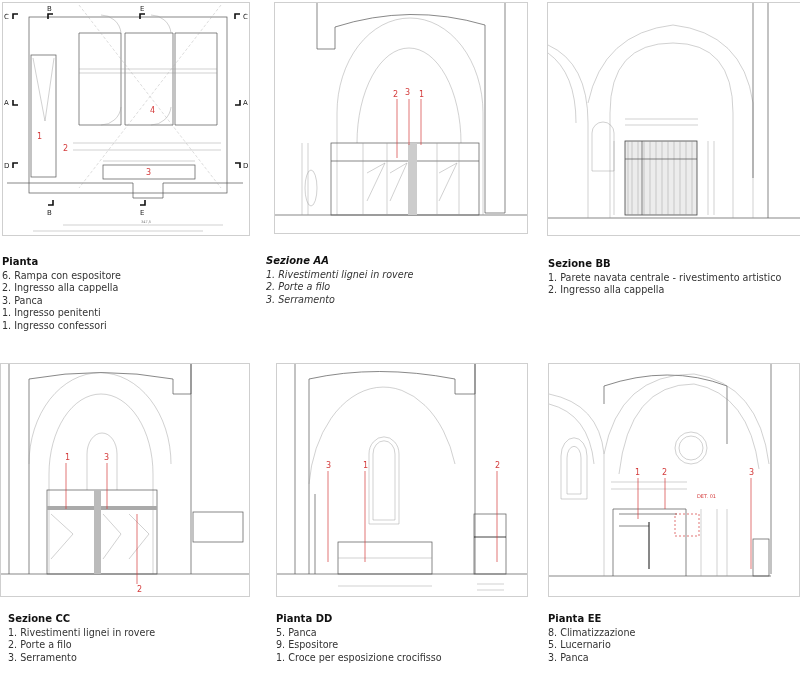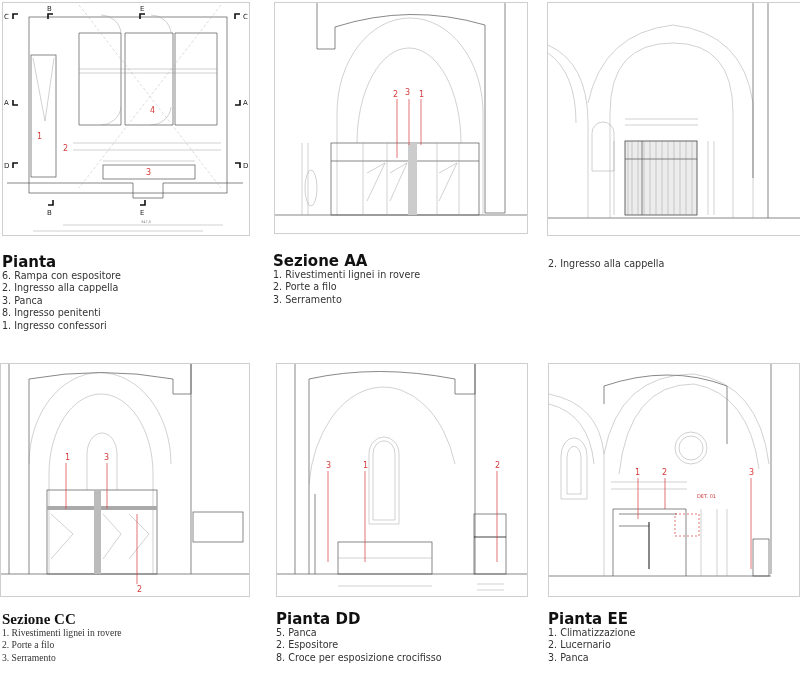--- a/index.html
+++ b/index.html
@@ -2,21 +2,21 @@
 <html><head>
 <meta charset="utf-8">
 <style>
   html, body { margin: 0; padding: 0; background: #ffffff; }
   body { width: 800px; height: 687px; position: relative; overflow: hidden;
          font-family: "DejaVu Sans", sans-serif; color: #222; }
   .panel { position: absolute; }
   .drawing { position: absolute; border: 1px solid #cfcfcf; background: #fff; }
   .drawing svg { display: block; width: 100%; height: 100%; }
   .caption { position: absolute; font-size: 9.6px; line-height: 12.6px; color: #333; }
-  .caption .title { font-weight: bold; color: #111; font-size: 15px; margin-bottom: 1px; }
+  .caption .title { font-weight: bold; color: #111; font-size: 10px; margin-bottom: 1px; }
   .caption .item { white-space: nowrap; }
   svg .w { fill: none; stroke: #555; stroke-width: 0.7; }
   svg .t { fill: none; stroke: #999; stroke-width: 0.45; }
   svg .d { fill: none; stroke: #aaa; stroke-width: 0.4; stroke-dasharray: 3 2; }
   svg .r { fill: none; stroke: #d43a3a; stroke-width: 0.7; }
   svg .rd { fill: none; stroke: #d43a3a; stroke-width: 0.7; stroke-dasharray: 2 2; }
   svg .k { fill: none; stroke: #111; stroke-width: 1.6; }
   svg .lbl { font-family: "DejaVu Sans", sans-serif; font-size: 8px; fill: #d43a3a; }
   svg .sec { font-family: "DejaVu Sans", sans-serif; font-size: 7px; fill: #222; }
   svg .dim { font-family: "DejaVu Sans", sans-serif; font-size: 3.5px; fill: #777; }
@@ -79,21 +79,21 @@
       <text class="lbl" x="143" y="172">3</text>
       <text class="lbl" x="147" y="110">4</text>
       <text class="dim" x="138" y="220">347,5</text>
     </svg>
   </div>
   <div class="caption" style="left:2px;top:256px;">
     <div class="title">Pianta</div>
     <div class="item">6. Rampa con espositore</div>
     <div class="item">2. Ingresso alla cappella</div>
     <div class="item">3. Panca</div>
-    <div class="item">8. Ingresso penitenti</div>
+    <div class="item">1. Ingresso penitenti</div>
     <div class="item">1. Ingresso confessori</div>
   </div>
 </div>
 
 <div class="panel">
   <div class="drawing" style="left:274px;top:2px;width:252px;height:230px;">
     <svg viewBox="0 0 252 230">
       <path class="w" d="M42 0 V46 H60 V24 Q135 0 210 22 V210 H230 V0"></path>
       <path class="w" d="M0 212 H252"></path>
       <path class="t" d="M62 212 V110 A73 95 0 0 1 208 110 V212"></path>
@@ -103,21 +103,21 @@
       <rect x="133" y="140" width="9" height="72" fill="#ccc"></rect>
       <path class="t" d="M88 140 V212 M112 140 V212 M162 140 V212 M184 140 V212 M92 170 L110 160 L92 198 M115 170 L132 160 L115 198 M164 170 L182 160 L164 198"></path>
       <path class="r" d="M122 96 V155 M134 96 V142 M146 96 V142"></path>
       <text class="lbl" x="118" y="94">2</text>
       <text class="lbl" x="130" y="92">3</text>
       <text class="lbl" x="144" y="94">1</text>
       <path class="t" d="M27 140 V212 M33 140 V212"></path>
       <ellipse class="t" cx="36" cy="185" rx="6" ry="18"></ellipse>
     </svg>
   </div>
-  <div class="caption" style="left:273px;top:255px;">
+  <div class="caption" style="left:266px;top:255px;font-style:italic;">
     <div class="title">Sezione AA</div>
     <div class="item">1. Rivestimenti lignei in rovere</div>
     <div class="item">2. Porte a filo</div>
     <div class="item">3. Serramento</div>
   </div>
 </div>
 
 <div class="panel">
   <div class="drawing" style="left:547px;top:2px;width:252px;height:232px;">
     <svg viewBox="0 0 252 232">
@@ -127,20 +127,22 @@
       <path class="t" d="M62 215 V110 Q62 40 125 40 Q185 40 185 110 V215"></path>
       <path class="w" d="M205 0 V175 M220 0 V215"></path>
       <path class="t" d="M44 168 V130 A11 11 0 0 1 66 130 V168 Z"></path>
       <rect x="77" y="138" width="72" height="74" fill="#ececec" stroke="#444" stroke-width="0.8"></rect>
       <path class="t" d="M80 138 V212 M84 138 V212 M90 138 V212 M96 138 V212 M102 138 V212 M108 138 V212 M114 138 V212 M120 138 V212 M126 138 V212 M132 138 V212 M138 138 V212 M144 138 V212"></path>
       <path class="w" d="M77 156 H149 M94 138 V212"></path>
       <path class="t" d="M77 116 H150 M77 122 H150 M66 138 V212 M160 138 V212 M166 138 V212"></path>
     </svg>
   </div>
   <div class="caption" style="left:548px;top:258px;">
+    <div class="title">Sezione BB</div>
+    <div class="item">1. Parete navata centrale - rivestimento artistico</div>
     <div class="item">2. Ingresso alla cappella</div>
   </div>
 </div>
 
 <div class="panel">
   <div class="drawing" style="left:0px;top:363px;width:248px;height:232px;">
     <svg viewBox="0 0 248 232">
       <path class="w" d="M0 210 H248"></path>
       <path class="w" d="M8 0 V210 M28 210 V15 Q100 2 172 15 V30 H190 V0 M190 0 V210"></path>
       <path class="t" d="M28 100 A70 90 0 0 1 170 100"></path>
@@ -150,21 +152,21 @@
       <rect x="46" y="142" width="110" height="4" fill="#aaa"></rect>
       <rect x="93" y="126" width="7" height="84" fill="#bbb"></rect>
       <path class="t" d="M50 150 L72 170 L50 195 M102 150 L120 170 L102 195 M128 150 L148 170 L128 195"></path>
       <rect class="w" x="192" y="148" width="50" height="30"></rect>
       <path class="r" d="M65 99 V145 M106 99 V145 M136 150 V220"></path>
       <text class="lbl" x="64" y="96">1</text>
       <text class="lbl" x="103" y="96">3</text>
       <text class="lbl" x="136" y="228">2</text>
     </svg>
   </div>
-  <div class="caption" style="left:2px;top:613px;font-family:Liberation Serif, serif;">
+  <div class="caption" style="left:8px;top:613px;">
     <div class="title">Sezione CC</div>
     <div class="item">1. Rivestimenti lignei in rovere</div>
     <div class="item">2. Porte a filo</div>
     <div class="item">3. Serramento</div>
   </div>
 </div>
 
 <div class="panel">
   <div class="drawing" style="left:276px;top:363px;width:250px;height:232px;">
     <svg viewBox="0 0 250 232">
@@ -180,22 +182,22 @@
       <path class="r" d="M51 107 V198 M88 107 V198 M220 107 V198"></path>
       <text class="lbl" x="49" y="104">3</text>
       <text class="lbl" x="86" y="104">1</text>
       <text class="lbl" x="218" y="104">2</text>
       <path class="t" d="M61 222 H155 M200 220 H227 M200 226 H227"></path>
     </svg>
   </div>
   <div class="caption" style="left:276px;top:613px;">
     <div class="title">Pianta DD</div>
     <div class="item">5. Panca</div>
-    <div class="item">2. Espositore</div>
-    <div class="item">8. Croce per esposizione crocifisso</div>
+    <div class="item">9. Espositore</div>
+    <div class="item">1. Croce per esposizione crocifisso</div>
   </div>
 </div>
 
 <div class="panel">
   <div class="drawing" style="left:548px;top:363px;width:250px;height:232px;">
     <svg viewBox="0 0 250 232">
       <path class="w" d="M0 212 H222"></path>
       <path class="t" d="M0 30 Q50 40 55 90 V212 M0 40 Q40 50 45 100"></path>
       <path class="w" d="M55 40 V22 Q120 0 178 22 V80 M222 0 V210"></path>
       <path class="t" d="M55 90 Q70 10 145 10 Q210 20 220 100 M70 110 Q80 20 145 20 Q200 30 210 105"></path>
@@ -211,17 +213,17 @@
       <rect class="w" x="204" y="175" width="16" height="37"></rect>
       <path class="r" d="M89 114 V155 M116 114 V145 M202 114 V205"></path>
       <text class="lbl" x="86" y="111">1</text>
       <text class="lbl" x="113" y="111">2</text>
       <text class="lbl" x="200" y="111">3</text>
       <text class="lbl" x="148" y="134" style="font-size:5px">DET. 01</text>
     </svg>
   </div>
   <div class="caption" style="left:548px;top:613px;">
     <div class="title">Pianta EE</div>
-    <div class="item">1. Climatizzazione</div>
-    <div class="item">2. Lucernario</div>
+    <div class="item">8. Climatizzazione</div>
+    <div class="item">5. Lucernario</div>
     <div class="item">3. Panca</div>
   </div>
 </div>
 
 </body></html>

